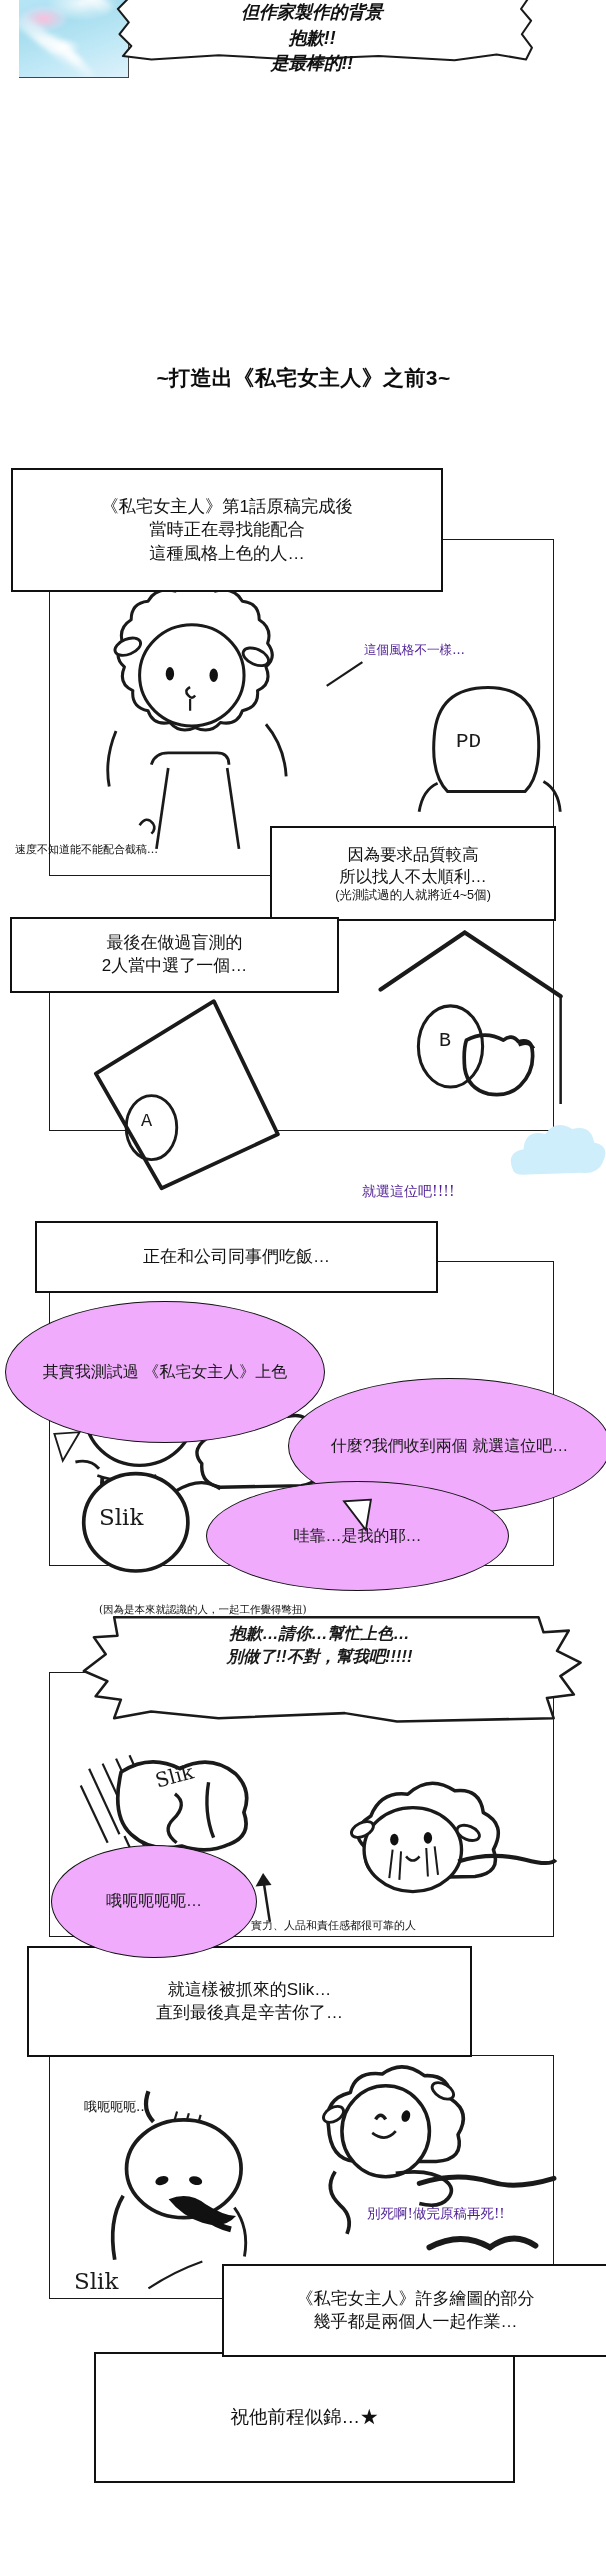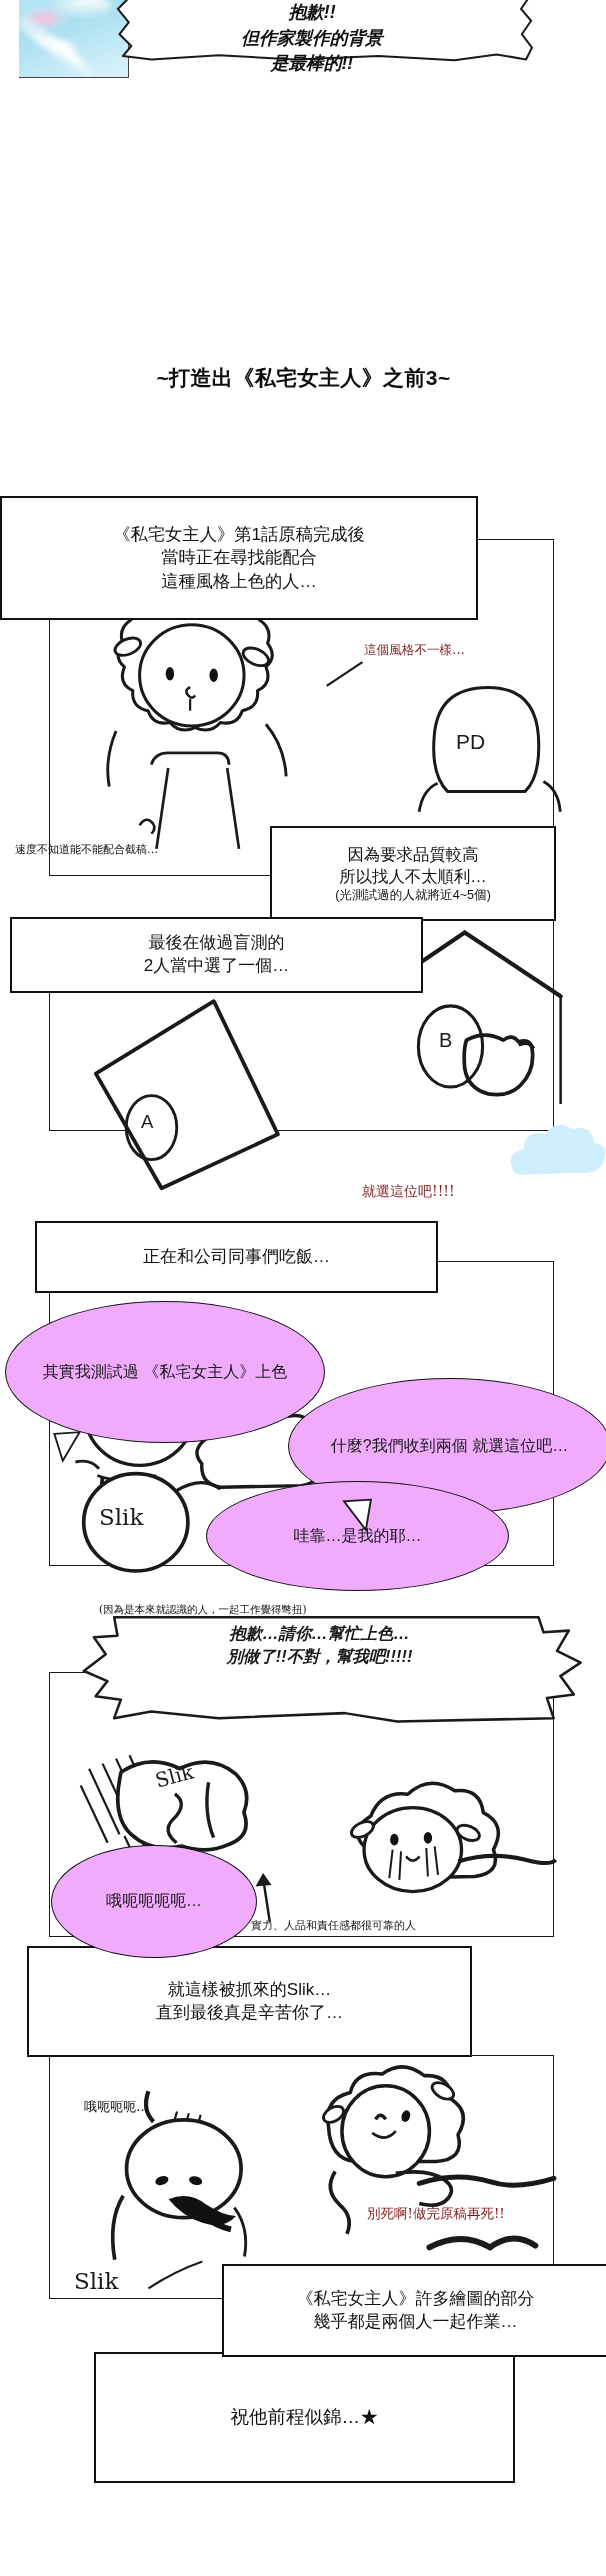--- a/index.html
+++ b/index.html
@@ -65,21 +65,21 @@
     z-index: 25;
     text-align: center;
     font-style: italic;
     font-weight: 700;
     line-height: 1.3;
   }
   .handwrite {
     position: absolute;
     font-family: "DejaVu Serif", serif;
     font-size: 11px;
-    color: #7f1d1d;
+    color: #4c1d95;
     z-index: 25;
     white-space: nowrap;
   }
   .handwrite-sm {
     position: absolute;
     font-family: "DejaVu Serif", serif;
     font-size: 9.7px;
     color: #111;
     z-index: 25;
     white-space: nowrap;
@@ -114,21 +114,21 @@
     background: linear-gradient(140deg, rgba(255,255,255,0) 0%, rgba(255,255,255,0.9) 50%, rgba(255,255,255,0) 100%);
     filter: blur(2.5px);
   }
 
   
   .art { position: absolute; z-index: 5; }
   svg { display: block; overflow: visible; }
 
   .sign-label {
     position: absolute;
-    font-family: Liberation Sans, sans-serif;
+    font-family: Liberation Mono, monospace;
     font-size: 17px;
     z-index: 9;
   }
 </style>
 </head>
 <body>
 
 <div class="page">
 
   <div class="sky-art" style="left:18.5px; top:-5px; width:110px; height:83px;">
@@ -140,22 +140,22 @@
   <div class="art" style="left:101px; top:-25px; width:505px; height:110px; z-index:6;">
     <svg width="505" height="110" viewBox="0 0 600 130">
       <path d="M30,-40 L30,0 L22,14 L34,26 L20,40 L33,56 L22,70 L36,84 L26,96
                L60,100 L140,95 L230,100 L330,96 L420,101 L470,94 L505,100
                L512,86 L500,70 L511,54 L499,40 L510,24 L500,8 L508,-8 L498,-24 L505,-40 Z" fill="#ffffff" stroke="#1a1a1a" stroke-width="2.4" stroke-linejoin="round"></path>
     </svg>
   </div>
 
   <div class="abs" style="left:135px; top:0px; width:354px; text-align:center; z-index:9;
               font-style:italic; font-weight:700; font-size:17.7px; line-height:1.45; color:#111;">
+    <div>但作家製作的背景</div>
     <div>抱歉!!</div>
-    <div>但作家製作的背景</div>
     <div>是最棒的!!</div>
   </div>
 
   <div class="chapter-title" style="top:364px;">~打造出《私宅女主人》之前3~</div>
 
   <div class="panel" style="left:49px; top:539px; width:505px; height:337px;"></div>
 
   <div class="art" style="left:67px; top:581px; width:253px; height:278px;">
     <svg width="253" height="278" viewBox="0 0 300 330">
 
@@ -197,21 +197,21 @@
 
   <div class="handwrite" style="left:364px; top:642px; font-size:12.6px;">這個風格不一樣…</div>
   <div class="art" style="left:325px; top:657px; z-index:9;">
     <svg width="51" height="34" viewBox="0 0 60 40">
         <path d="M2,34 L44,6" stroke="#1a1a1a" stroke-width="2.6" fill="none"></path>
       </svg>
   </div>
 
   <div class="handwrite-sm" style="left:15px; top:842px; font-size:11px;">速度不知道能不能配合截稿…</div>
 
-  <div class="caption" style="left:0; top:468px; width:478px; height:124px; font-size:17.3px;margin-top:28px;">
+  <div class="caption" style="left:11px; top:468px; width:432px; height:124px; font-size:17.3px;">
     <div>
       <span>《私宅女主人》第1話原稿完成後</span>
       <span>當時正在尋找能配合</span>
       <span>這種風格上色的人…</span>
     </div>
   </div>
 
   <div class="caption" style="left:270px; top:826px; width:286px; height:95px; font-size:16.4px; padding:3.4px 6.7px;">
     <div>
       <span>因為要求品質較高</span>
@@ -241,21 +241,21 @@
   </div>
   <div class="sign-label" style="left:141px; top:1111px; font-size:18.5px;">A</div>
 
   <div class="art" style="left:404px; top:994px; width:93px; height:110px;">
     <svg width="93" height="110" viewBox="0 0 110 130">
       <ellipse cx="55" cy="62" rx="38" ry="48" fill="none" stroke="#1a1a1a" stroke-width="3.6"></ellipse>
     </svg>
   </div>
   <div class="sign-label" style="left:439px; top:1029px; font-size:20px;">B</div>
 
-  <div class="caption" style="left:10px; top:917px; width:413px; height:76px; font-size:17px;">
+  <div class="caption" style="left:10px; top:917px; width:329px; height:76px; font-size:17px;">
     <div>
       <span>最後在做過盲測的</span>
       <span>2人當中選了一個…</span>
     </div>
   </div>
 
   <div class="handwrite" style="left:362px; top:1183px; font-size:14px;">就選這位吧!!!!</div>
 
   <div class="art" style="left:505px; top:1112px; width:101px; height:76px; z-index:4;">
     <svg width="101" height="76" viewBox="0 0 120 90">

